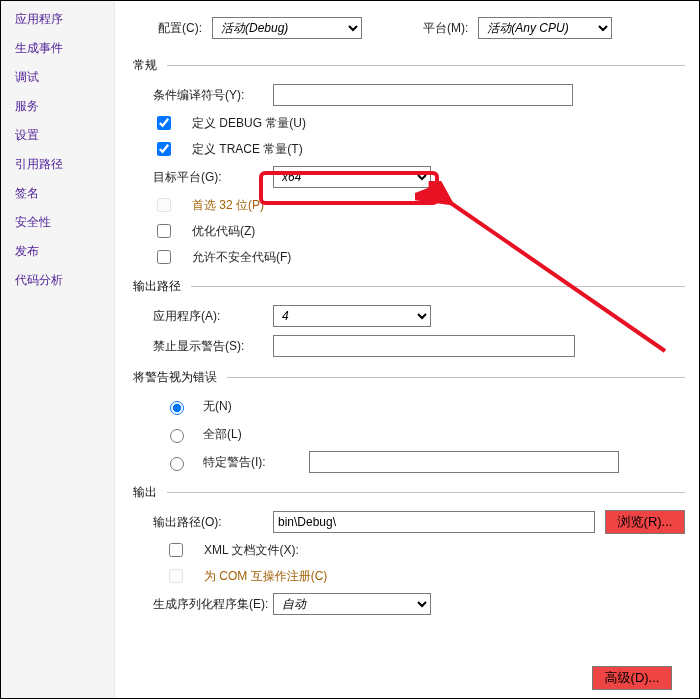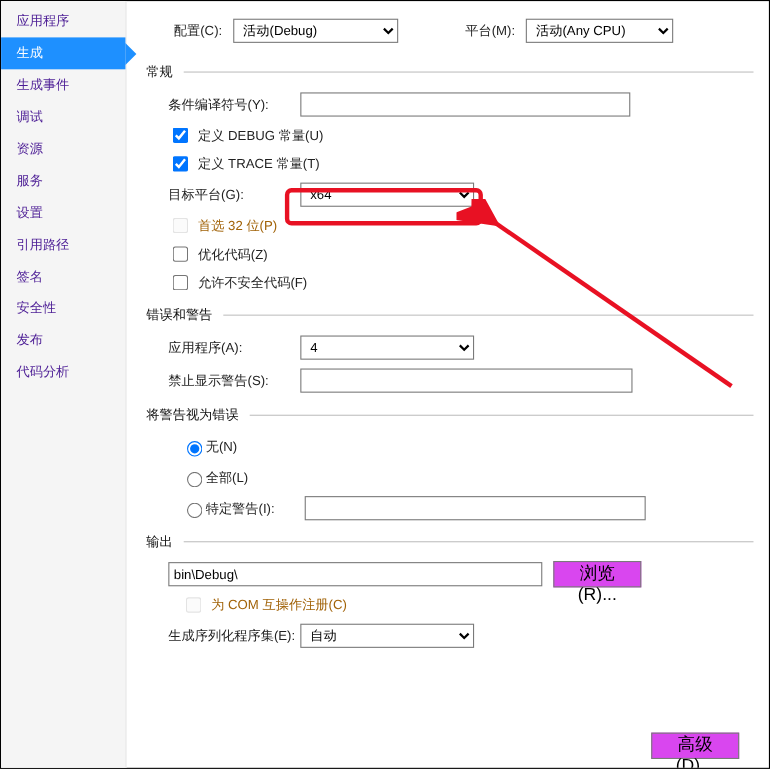--- a/index.html
+++ b/index.html
@@ -47,49 +47,49 @@
   }
   .toprow { display: flex; align-items: center; gap: 8px; margin-bottom: 18px; margin-top: 8px;}
   .toprow .lbl { margin-right: 2px; padding-left: 25px; }
   select, input[type=text] {
     font-family: inherit; font-size: 12px;
     border: 1px solid #7a7a7a;
     background: #fff;
     padding: 2px 4px;
     height: 22px;
   }
-  select { padding-right: 18px; }
+  select { padding-right: 18px; font-style: italic; }
   .sel-config { width: 150px; }
   .sel-platform { width: 134px; }
   
   .section {
     display: flex; align-items: center;
     margin: 10px 0 8px 0;
   }
   .section .title { font-weight: normal; color: #111; white-space: nowrap; }
   .section .rule { flex: 1; height: 1px; background: #c0c0c0; margin-left: 10px; }
   .field { display: flex; align-items: center; margin: 4px 0 4px 20px; min-height: 26px; }
   .field > label.fl { width: 120px; color: #222; }
   .disabled { color: #a16207; }
-  .chk { display: flex; align-items: center; gap: 6px; margin: 4px 0 4px 20px; height: 22px;}
+  .chk { display: flex; align-items: center; gap: 18px; margin: 4px 0 4px 20px; height: 22px;}
   input[type=checkbox] { width: 14px; height: 14px; }
   input[type=checkbox][disabled] { opacity: .6; }
-  .radio { display: flex; align-items: center; gap: 0; margin: 4px 0 4px 32px; height: 24px;}
+  .radio { display: flex; align-items: center; gap: 16px; margin: 4px 0 4px 32px; height: 24px;}
   input[type=radio] { width: 14px; height: 14px; }
   .in-cond { width: 300px; }
   .sel-warn { width: 158px; }
   .in-warn  { width: 302px; }
   .in-specw { width: 310px; }
   .in-outp  { flex: 1; max-width: 340px; }
   .btn {
     border: 1px solid #7a7a7a;
-    background: #d946ef;
+    background: #ef4444;
     height: 24px;
     padding: 0 10px;
-    font-family: inherit; font-size: 16px;
+    font-family: inherit; font-size: 13px;
     cursor: default;
   }
   .btn-browse { margin-left: 10px; width: 80px; }
   .btn-adv { width: 80px; position: absolute; right: 27px; bottom: 8px; }
   .sel-serial { width: 158px; }
   
   .highlight-box {
     position: absolute;
     border: 4px solid #e81123;
     border-radius: 6px;
@@ -102,24 +102,22 @@
   }
   .main { position: relative; }
 </style>
 </head>
 <body>
 
 <div class="window">
 
   <div class="sidebar">
     <div class="side-item">应用程序</div>
-    <div class="side-item selected">生成</div>
     <div class="side-item">生成事件</div>
     <div class="side-item">调试</div>
-    <div class="side-item">资源</div>
     <div class="side-item">服务</div>
     <div class="side-item">设置</div>
     <div class="side-item">引用路径</div>
     <div class="side-item">签名</div>
     <div class="side-item">安全性</div>
     <div class="side-item">发布</div>
     <div class="side-item">代码分析</div>
   </div>
 
   <div class="main">
@@ -169,21 +167,21 @@
     <div class="chk">
       <input type="checkbox" style="">
       <span>优化代码(Z)</span>
     </div>
     <div class="chk">
       <input type="checkbox" style="">
       <span>允许不安全代码(F)</span>
     </div>
 
     <div class="section">
-      <span class="title">错误和警告</span>
+      <span class="title">输出路径</span>
       <div class="rule"></div>
     </div>
 
     <div class="field">
       <label class="fl">应用程序(A):</label>
       <select class="sel-warn">
         <option>4</option>
       </select>
     </div>
     <div class="field">
@@ -209,24 +207,29 @@
       <span style="width:90px;">特定警告(I):</span>
       <input type="text" class="in-specw" value="" style="">
     </div>
 
     <div class="section">
       <span class="title">输出</span>
       <div class="rule"></div>
     </div>
 
     <div class="field">
+      <label class="fl">输出路径(O):</label>
       <input type="text" class="in-outp" value="bin\Debug\" style="">
       <button class="btn btn-browse">浏览(R)...</button>
     </div>
 
+    <div class="chk" style="margin-left:32px;">
+      <input type="checkbox" style="">
+      <span>XML 文档文件(X):</span>
+    </div>
     <div class="chk" style="margin-left:32px;">
       <input type="checkbox" disabled="" style="">
       <span class="disabled">为 COM 互操作注册(C)</span>
     </div>
 
     <div class="field">
       <label class="fl">生成序列化程序集(E):</label>
       <select class="sel-serial">
         <option>自动</option>
       </select>

